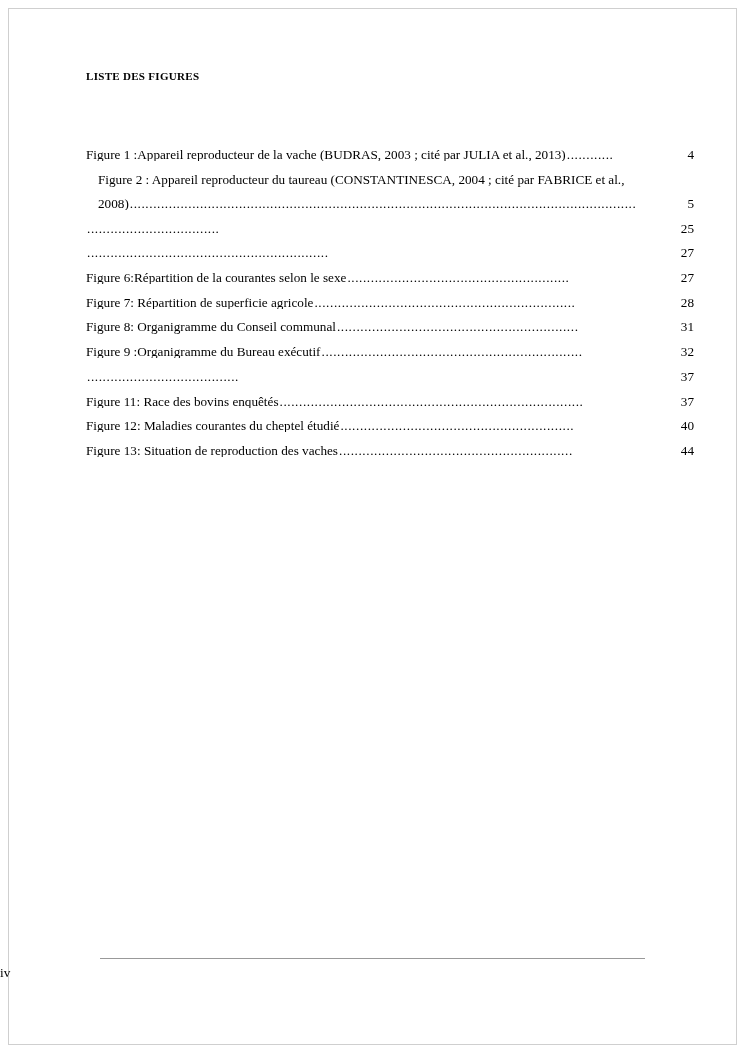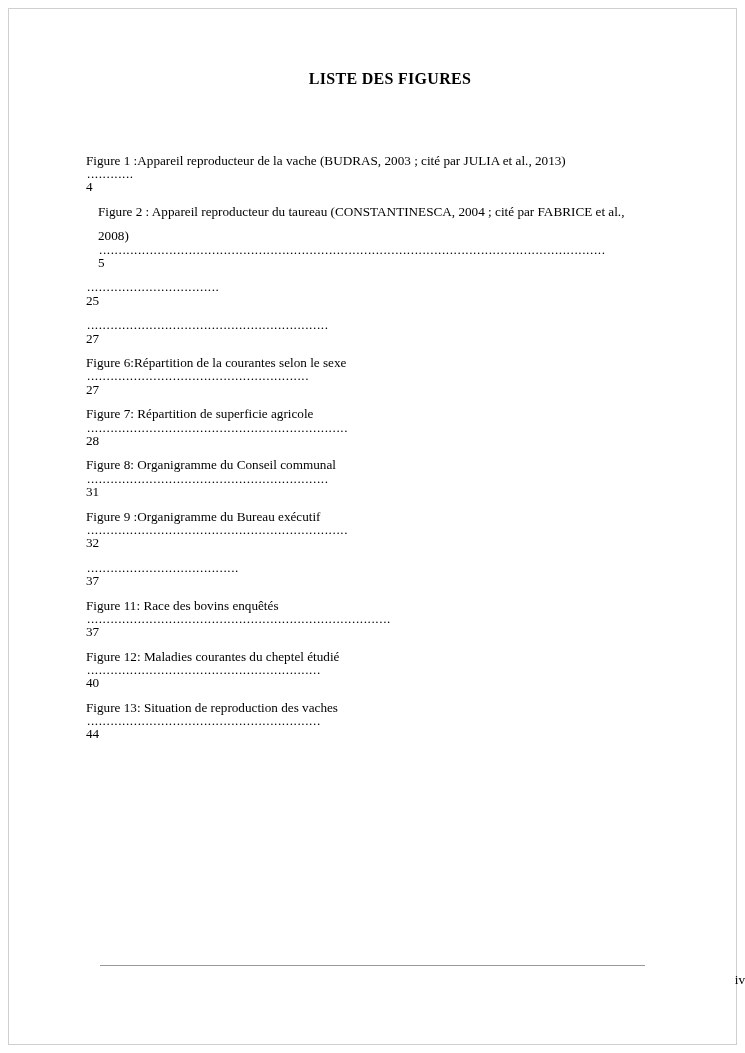--- a/index.html
+++ b/index.html
@@ -29,23 +29,23 @@
     border: 1px solid #cfcfcf;
     pointer-events: none;
   }
   .content {
     position: absolute;
     left: 86px;
     top: 0;
     width: 608px;
   }
   .doc-title {
-    text-align: center;
+    text-align: left;
     font-weight: bold;
-    font-size: 16px;
+    font-size: 11px;
     letter-spacing: 0.3px;
     margin-top: 70px;
     margin-bottom: 0;
   }
   .toc {
     margin-top: 66px;
   }
   .toc-entry {
     font-size: 13.2px;
     line-height: 1.0;
@@ -55,21 +55,20 @@
     overflow: hidden;
   }
   .toc-entry.wrap {
     white-space: normal;
     margin-left: 12px;
   }
   .toc-row {
     display: flex;
     align-items: flex-start;
     width: 100%;
-    flex-direction: column;
   }
   .toc-label {
     flex: 0 1 auto;
     white-space: nowrap;
   }
   .toc-dots {
     flex: 1 1 auto;
     overflow: hidden;
     white-space: nowrap;
     letter-spacing: 0.6px;
@@ -83,22 +82,22 @@
     text-align: right;
   }
   .wrap-first-line {
     display: block;
     margin-bottom: 11px;
   }
   .footer {
     position: absolute;
     left: 0;
     right: 0;
-    bottom: 65px;
-    text-align: right;
+    bottom: 72px;
+    text-align: left;
   }
   .footer-rule {
     width: 545px;
     margin: 0 auto 6px auto;
     border-top: 1px solid #999999;
     height: 0;
   }
   .footer-num {
     font-size: 13.2px;
   }

